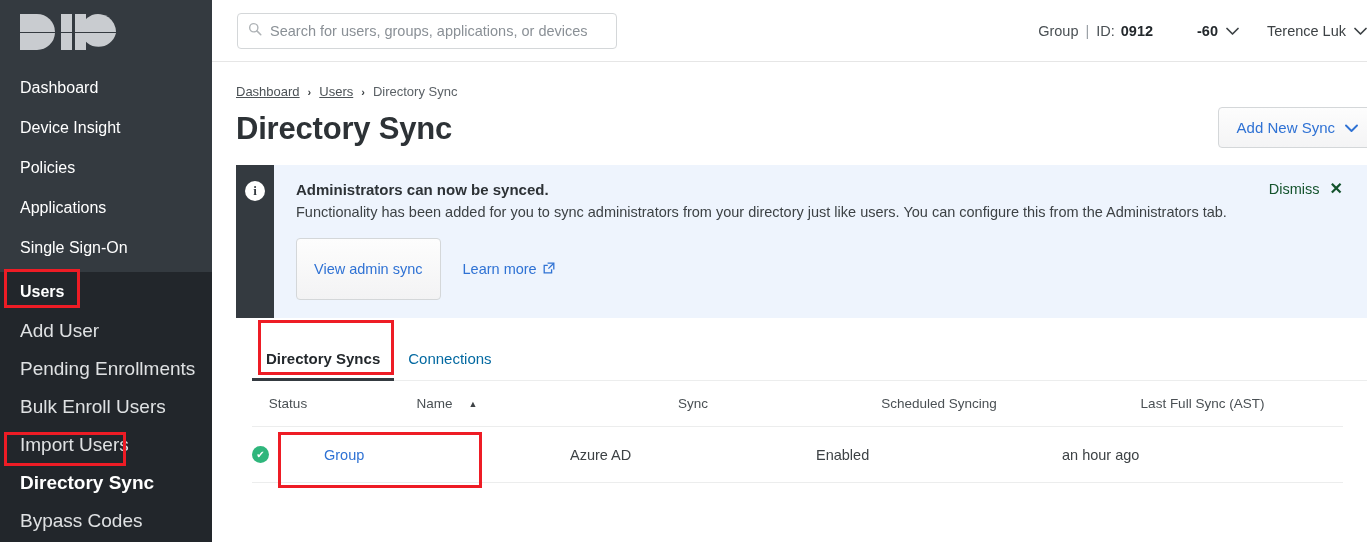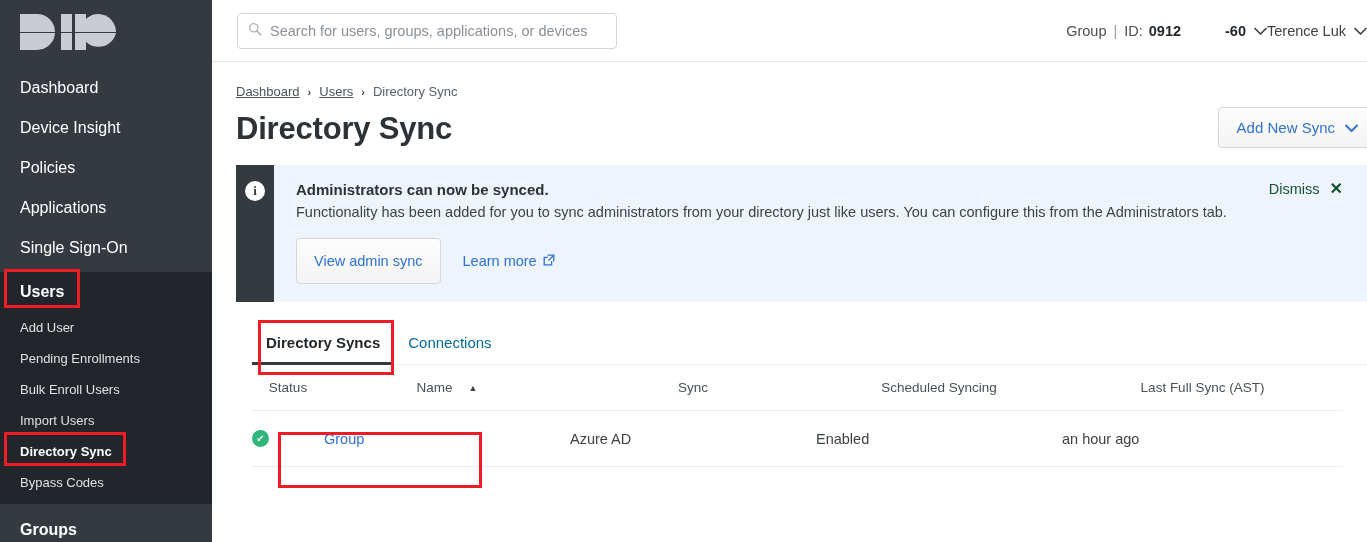--- a/index.html
+++ b/index.html
@@ -39,21 +39,21 @@
     background: #22262b;
     padding-bottom: 6px;
     margin-top: 4px;
   }
   .users-section .nav-item.section-head {
     padding: 12px 0 12px 20px;
     font-size: 16px;
   }
   .sub-item {
     color: #dfe1e3;
-    font-size: 13px;
+    font-size: 19px;
     padding: 8px 0 8px 20px;
     cursor: pointer;
     white-space: nowrap;
   }
   .sub-item.current { font-weight: bold; color: #ffffff; }
 
   .groups-section { padding-top: 6px; }
 
   
   .main { flex: 1 1 auto; position: relative; background: #fff; height: 542px; }
@@ -109,21 +109,21 @@
     align-items: center;
   }
   .acct-text .lbl { color: #4a5054; }
   .acct-text .sep { margin: 0 7px; color: #9aa0a5; }
   .acct-text .idlbl { color: #4a5054; margin-right: 6px; }
   .acct-text .idval { font-weight: bold; color: #23282c; }
   .id-redact { display:inline-block; width: 44px; height: 22px; background:#fff; }
   .acct-text .idtail { font-weight: bold; color: #23282c; }
   .chev { margin-left: 8px; display: inline-block; }
   .user-name {
-    font-size: 14.5px; color: #3d4245; 
+    font-size: 14.5px; color: #3d4245; margin-left: 28px;
     display: flex; align-items: flex-start; white-space: nowrap;
   }
   .breadcrumb {
     display: flex; align-items: center;
     font-size: 13px; color: #5b6166;
     padding: 22px 0 0 244px;
   }
   .crumb-link { color: #4c5256; text-decoration: underline; cursor: pointer; }
   .crumb-sep { margin: 0 8px; font-size: 11px; color: #3d4245; font-weight: bold; }
   .crumb-current { color: #5b6166; }
@@ -170,21 +170,21 @@
     font-family: "Liberation Serif", serif;
   }
   .banner-body { flex: 1 1 auto; padding: 16px 0 18px 22px; }
   .banner-title { font-size: 15px; font-weight: bold; color: #2d3236; }
   .banner-text { font-size: 14.5px; color: #3d4245; margin-top: 6px; }
   .banner-actions { display: flex; align-items: center; margin-top: 18px; }
   .banner-btn {
     border: 1px solid #d4d7d9;
     background: linear-gradient(#fdfdfd, #f3f3f4);
     border-radius: 4px;
-    padding: 14px 17px;
+    padding: 22px 17px;
     font-size: 14.5px; color: #2f72d4;
     cursor: pointer; white-space: nowrap;
   }
   .learn-more {
     margin-left: 22px; font-size: 14.5px; color: #2f72d4;
     cursor: pointer; display: flex; gap: 6px;
   }
   .dismiss {
     position: absolute; top: 14px; right: 24px;
     display: flex; align-items: center; gap: 10px;

